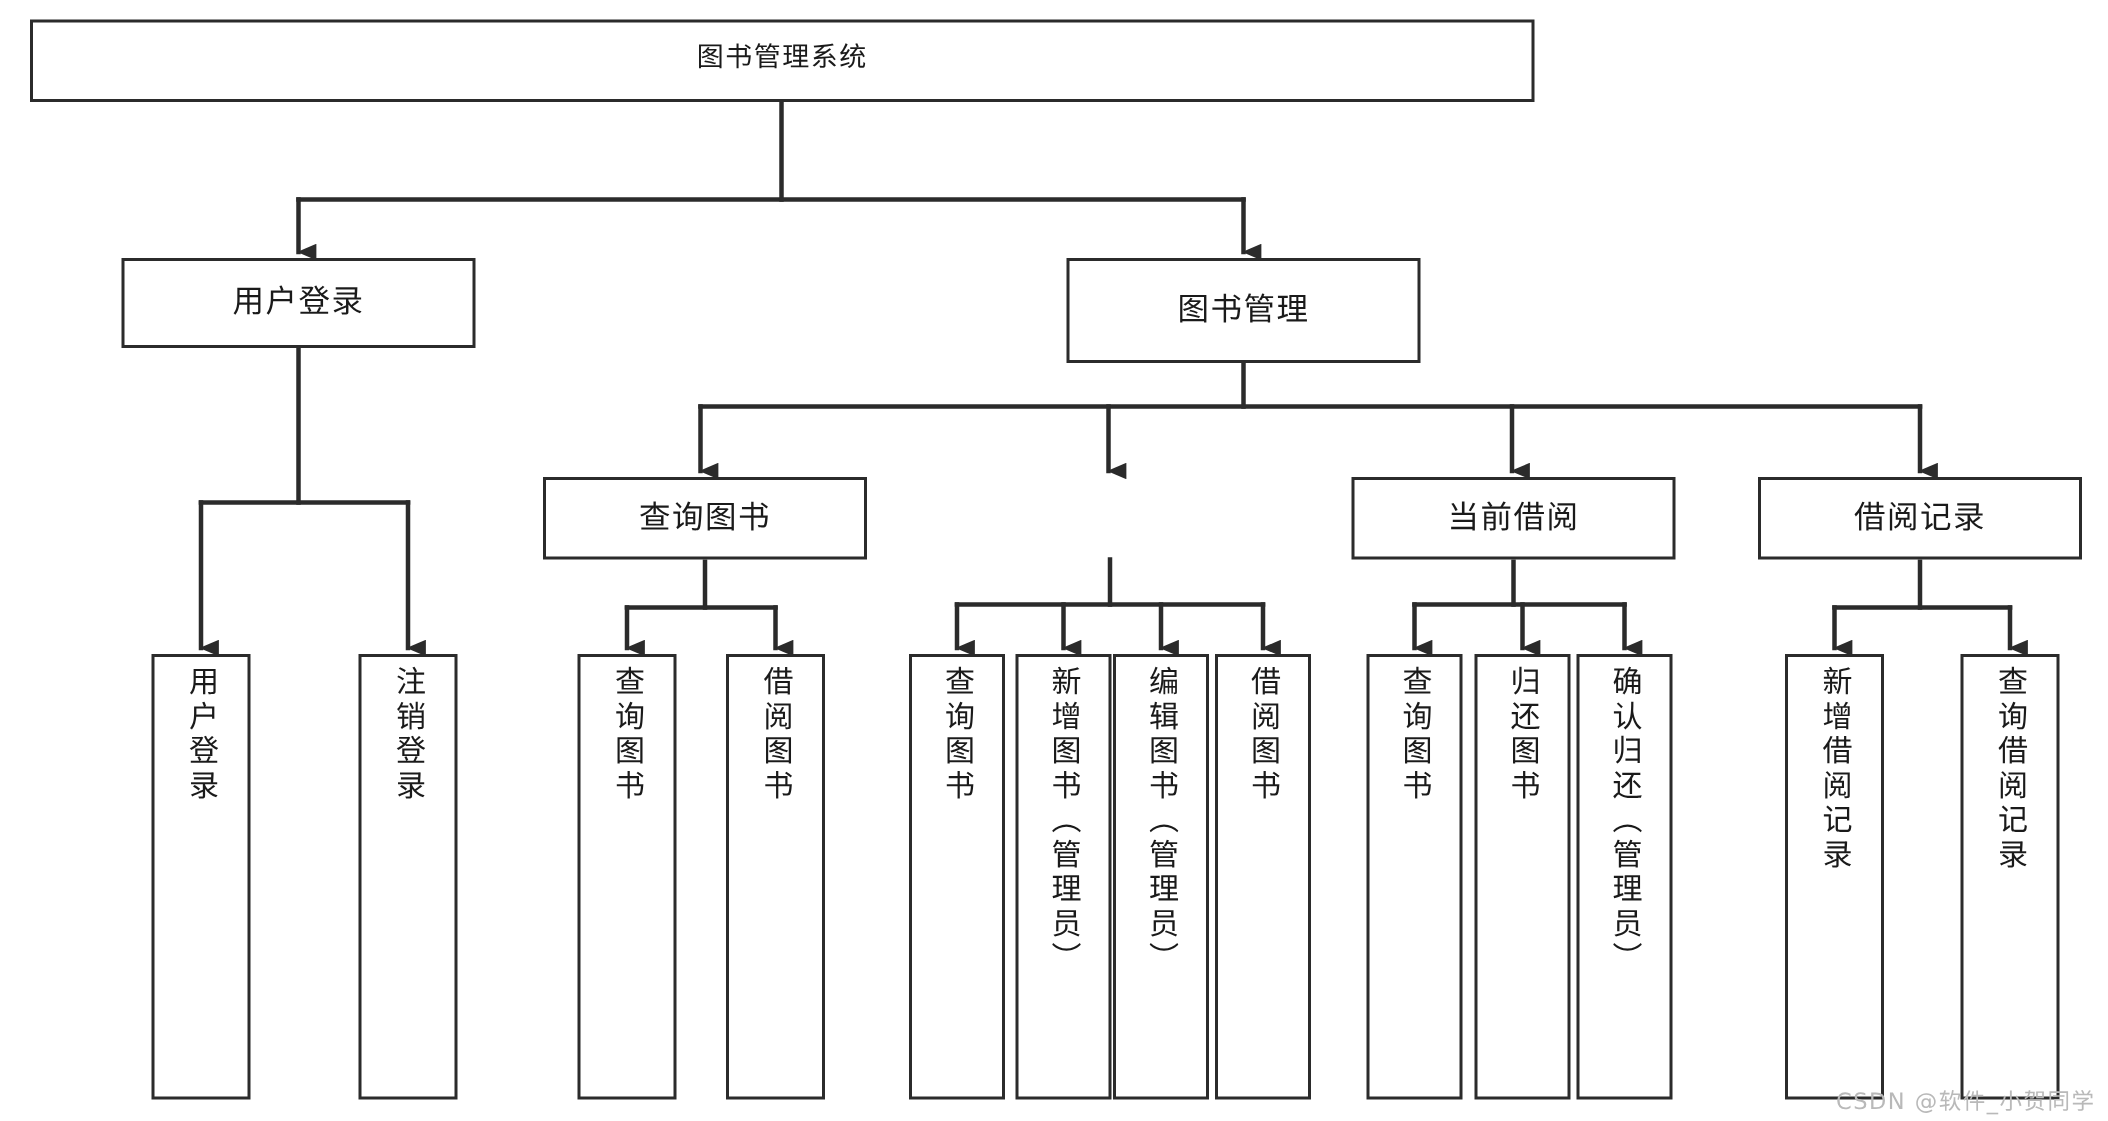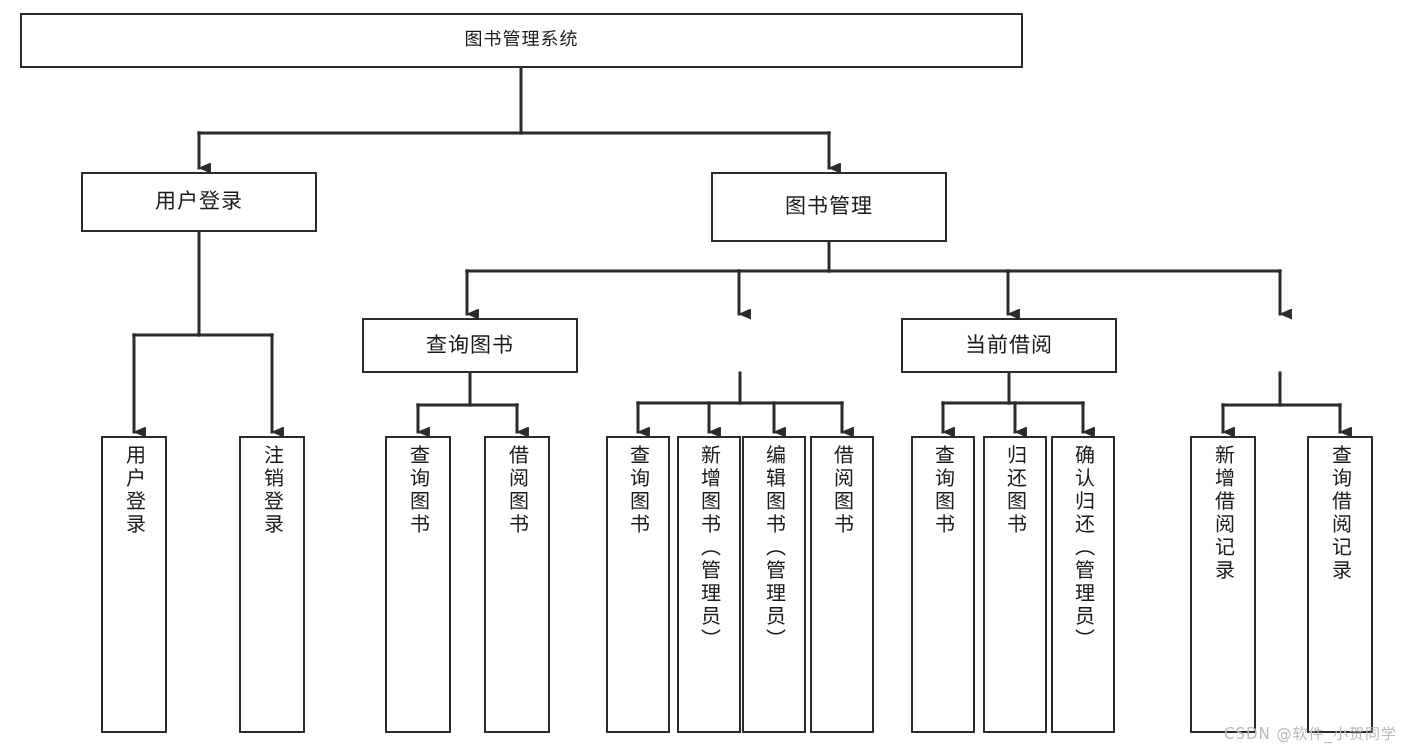--- a/index.html
+++ b/index.html
@@ -113,20 +113,21 @@
     </g>
   </svg>
 
   <div class="node horiz root" id="n-root" style="left: 20px; top: 13px; width: 1003px; height: 55px;">图书管理系统</div>
 
   <div class="node horiz" id="n-l2-0" style="left: 81px; top: 172px; width: 236px; height: 60px;">用户登录</div>
   <div class="node horiz" id="n-l2-1" style="left: 711px; top: 172px; width: 236px; height: 70px;">图书管理</div>
 
   <div class="node horiz" id="n-l3-0" style="left: 362px; top: 318px; width: 216px; height: 55px;">查询图书</div>
   <div class="node horiz" id="n-l3-2" style="left: 901px; top: 318px; width: 216px; height: 55px;">当前借阅</div>
+  <div class="node horiz" id="n-l3-3" style="left: 1172px; top: 318px; width: 216px; height: 55px;">借阅记录</div>
 
   <div class="node vert" id="n-lf-0" style="left: 101px; top: 436px; width: 66px; height: 297px;">
     <span class="vtext">用户登录</span>
   </div>
   <div class="node vert" id="n-lf-1" style="left: 239px; top: 436px; width: 66px; height: 297px;">
     <span class="vtext">注销登录</span>
   </div>
   <div class="node vert" id="n-lf-2" style="left: 385px; top: 436px; width: 66px; height: 297px;">
     <span class="vtext">查询图书</span>
   </div>

